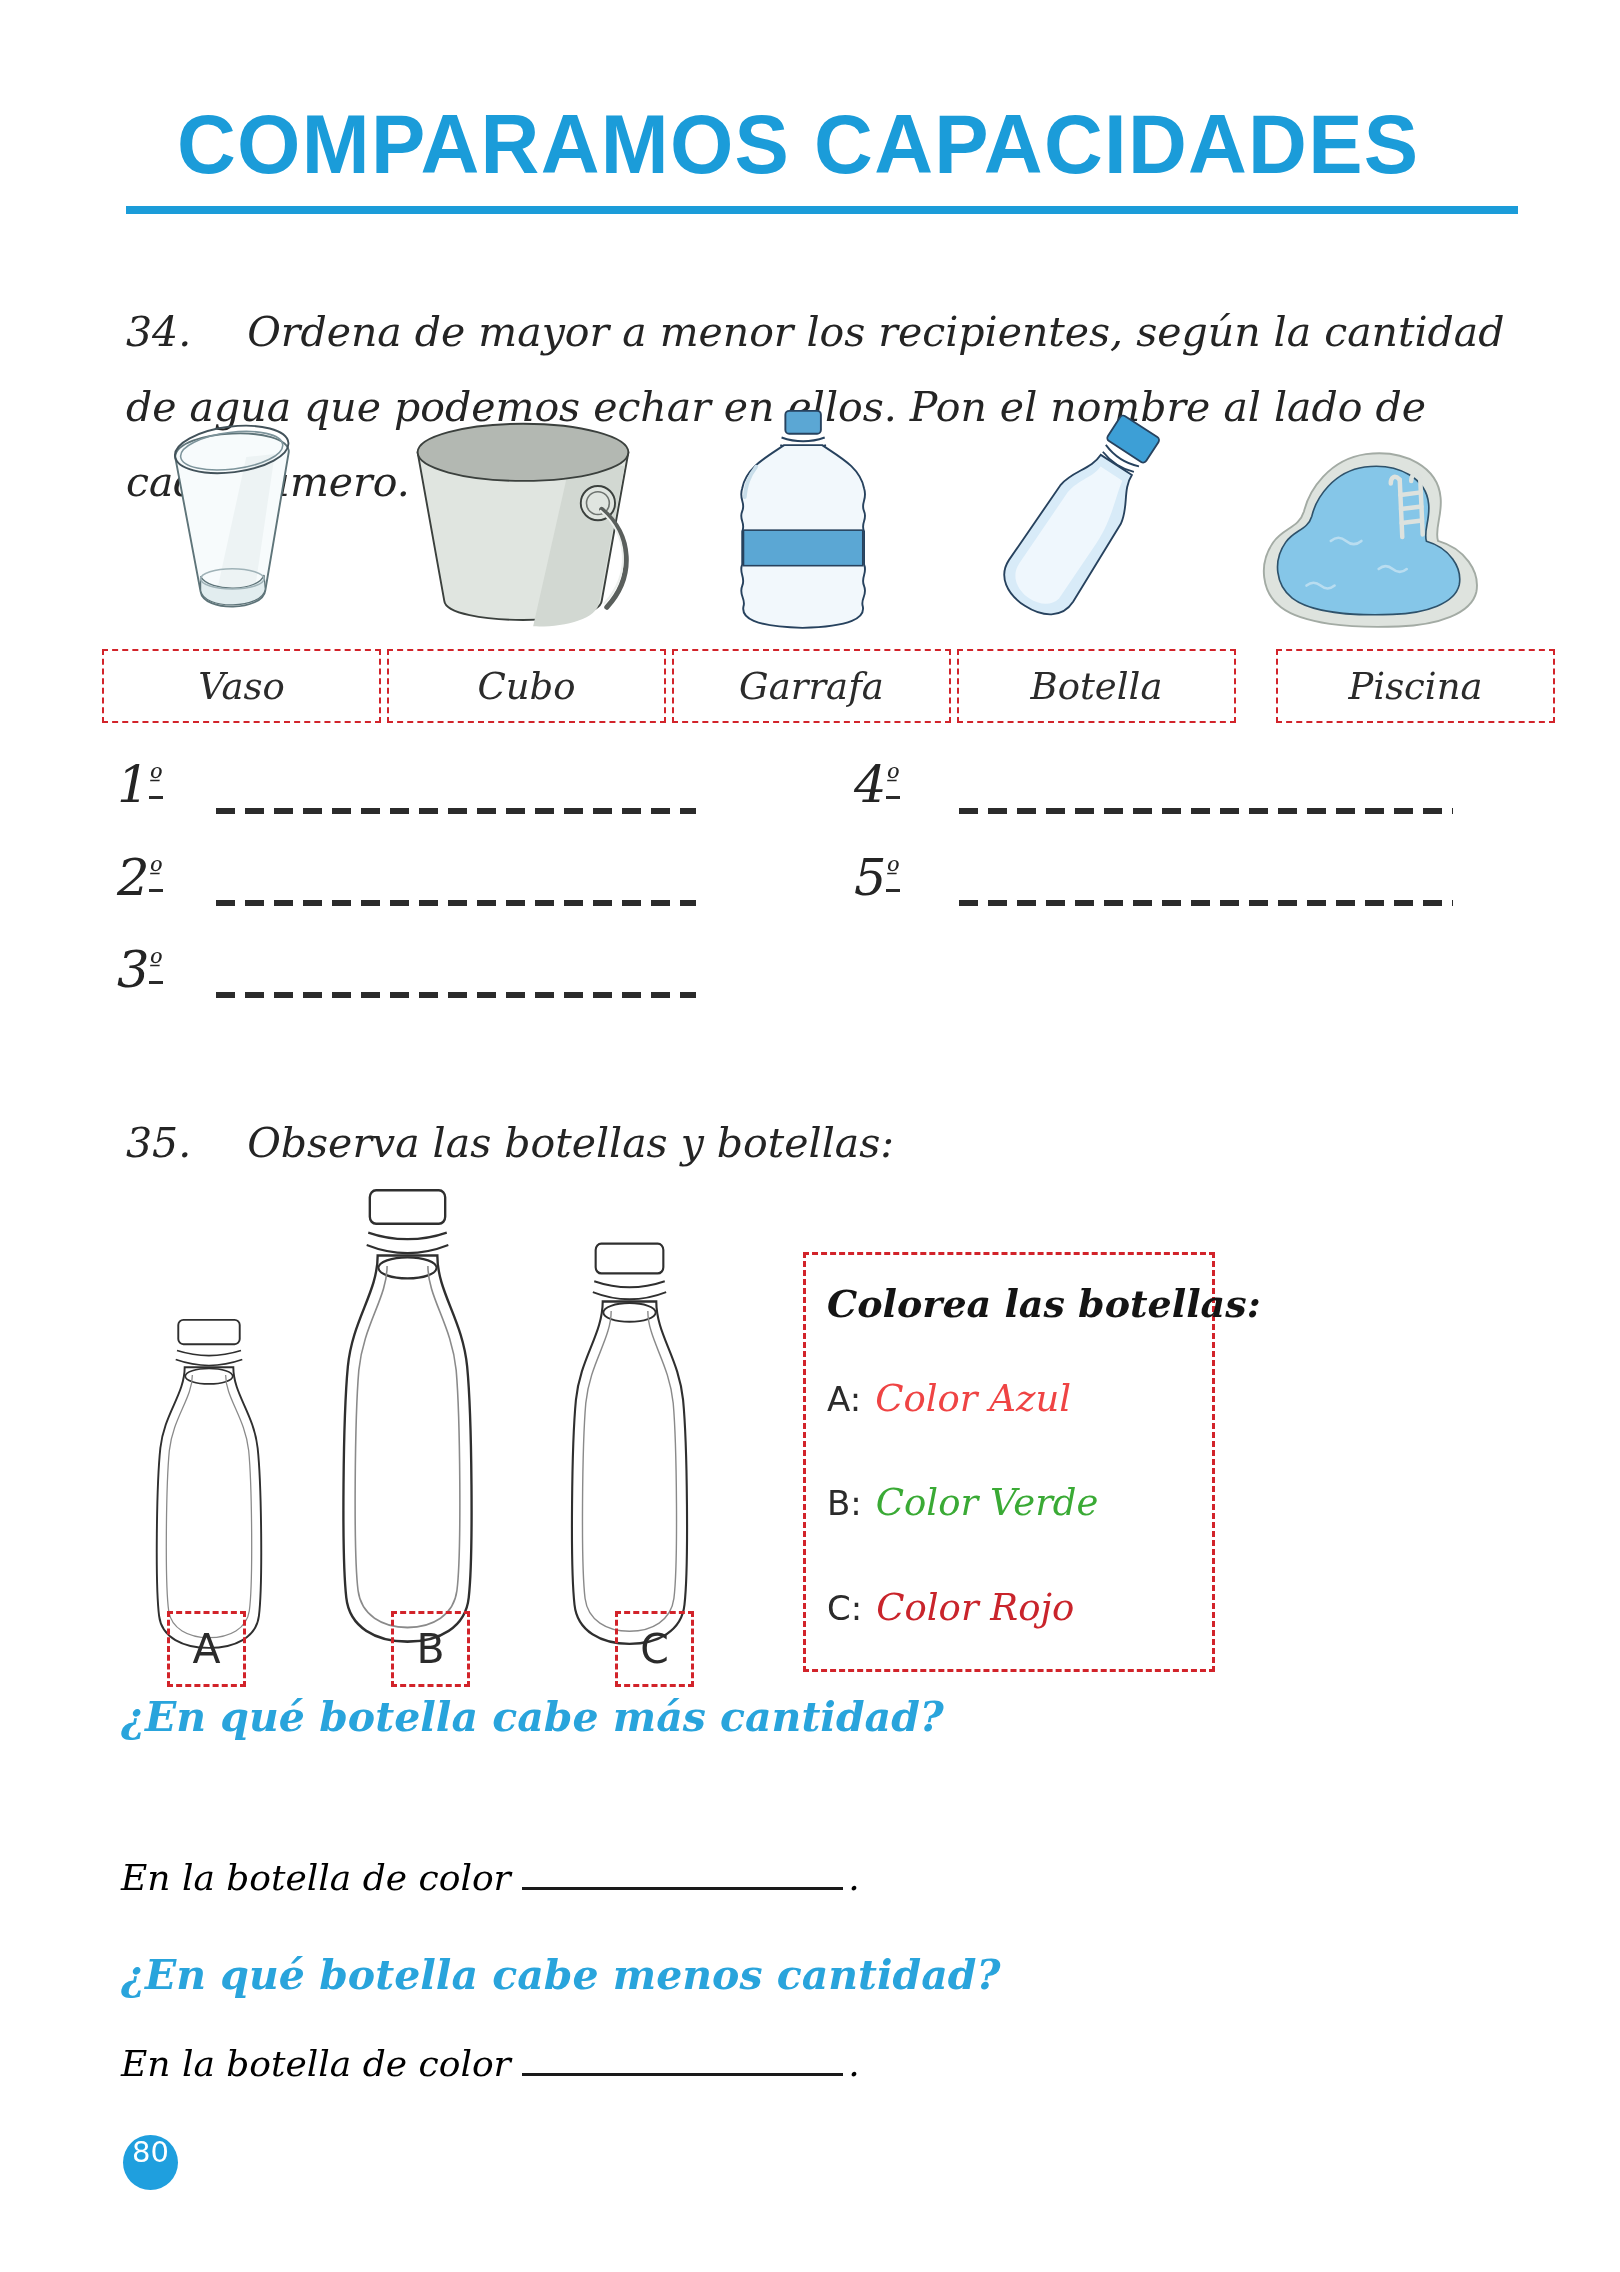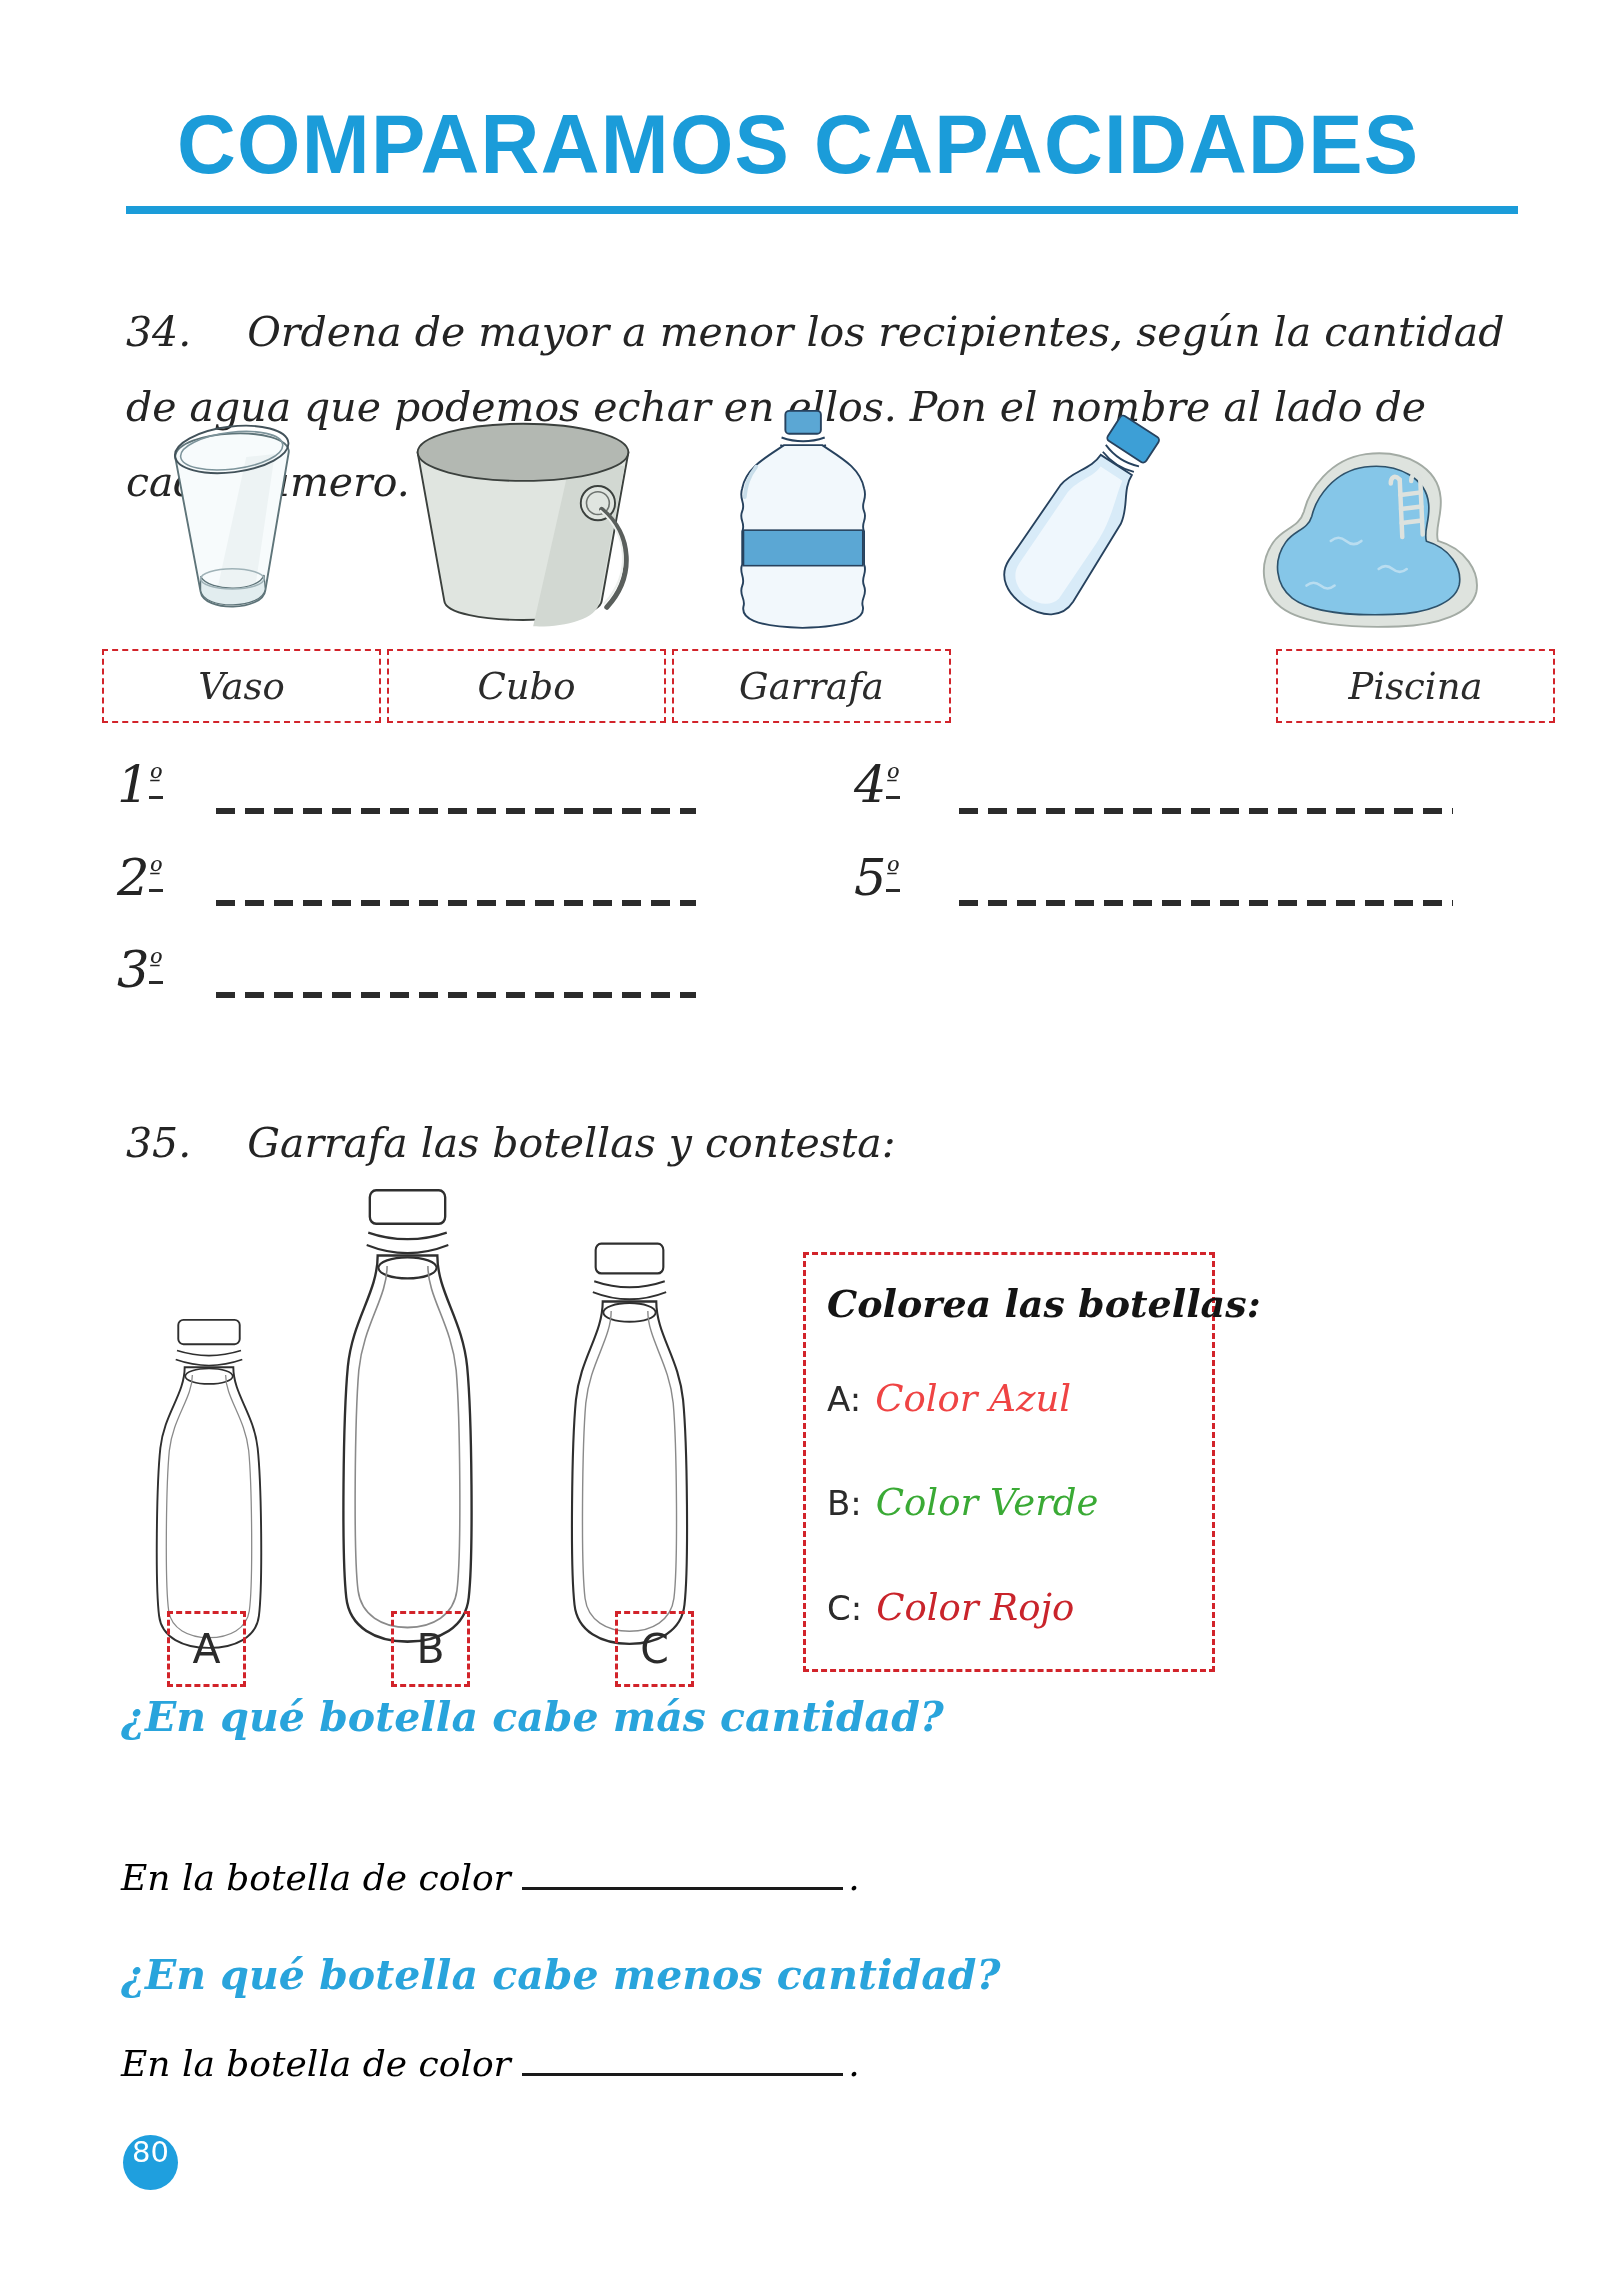--- a/index.html
+++ b/index.html
@@ -121,37 +121,40 @@
 
   <div class="abs name-box" style="left:102px;">
       <span>Vaso</span>
     </div>
   <div class="abs name-box" style="left:387px;">
       <span>Cubo</span>
     </div>
   <div class="abs name-box" style="left:672px;">
       <span>Garrafa</span>
     </div>
+  <div class="abs name-box" style="left:957px;">
+      <span>Botella</span>
+    </div>
   <div class="abs name-box" style="left:1276px;">
       <span>Piscina</span>
     </div>
 
   <span class="abs ord" style="left:117px;top:759px;"><span>1</span><sup>º</sup></span>
   <span class="abs ord" style="left:117px;top:852px;"><span>2</span><sup>º</sup></span>
   <span class="abs ord" style="left:117px;top:944px;"><span>3</span><sup>º</sup></span>
   <span class="abs ord" style="left:854px;top:759px;"><span>4</span><sup>º</sup></span>
   <span class="abs ord" style="left:854px;top:852px;"><span>5</span><sup>º</sup></span>
 
   <div class="abs dashline" style="left:216px;top:808px;width:480px;"></div>
   <div class="abs dashline" style="left:216px;top:900px;width:480px;"></div>
   <div class="abs dashline" style="left:216px;top:992px;width:480px;"></div>
   <div class="abs dashline" style="left:959px;top:808px;width:494px;"></div>
   <div class="abs dashline" style="left:959px;top:900px;width:494px;"></div>
 
-  <p class="abs exercise" style="left:126px;top:1065px;"><span class="ex-num">35.</span><span>Garrafa las botellas y contesta:</span></p>
+  <p class="abs exercise" style="left:126px;top:1065px;"><span class="ex-num">35.</span><span>Observa las botellas y botellas:</span></p>
 
   <svg class="abs" style="left:145px;top:1316px;" width="128" height="346" viewBox="0 0 200 540" preserveAspectRatio="none">
     <g id="milk-bottle" fill="#ffffff" stroke="#2f2f2f" stroke-width="3">
       <rect x="52" y="6" width="96" height="38" rx="8"></rect>
       <path d="M 50,54 C 82,64 118,64 150,54" fill="none" stroke-width="2.5"></path>
       <path d="M 48,68 C 82,80 118,80 152,68" fill="none" stroke-width="2.5"></path>
       <path d="M 62,80 C 62,122 30,152 24,206 C 18,262 16,420 22,468 C 26,502 60,518 100,518 C 140,518 174,502 178,468 C 184,420 182,262 176,206 C 170,152 138,122 138,80 Z"></path>
       <ellipse cx="100" cy="94" rx="37" ry="12" fill="none" stroke-width="2.5"></ellipse>
       <path d="M 74,92 C 74,128 44,158 38,210 C 33,262 31,416 37,460 C 41,488 68,502 100,502 C 132,502 159,488 163,460 C 169,416 167,262 162,210 C 156,158 126,128 126,92" fill="none" stroke="#8a8a8a" stroke-width="2"></path>
     </g>

